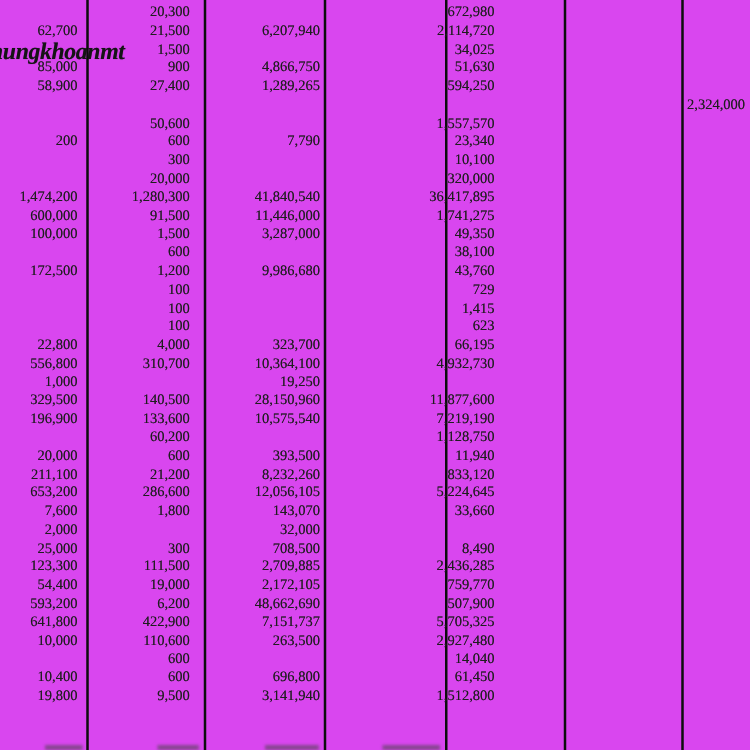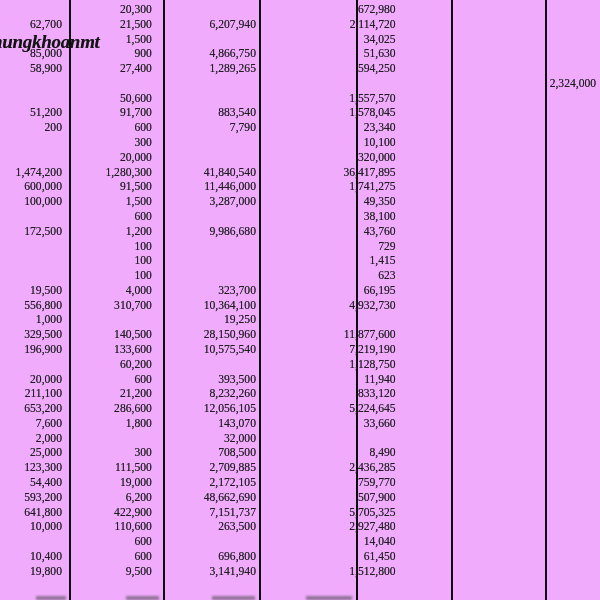--- a/index.html
+++ b/index.html
@@ -1,19 +1,19 @@
 <!DOCTYPE html>
 <html><head>
 <meta charset="utf-8">
 <style>
   html,body{margin:0;padding:0;background:#e8e8e8;}
   .page{
     position:relative;
     width:600px;height:600px;
-    background:#f0abfc;
+    background:#d946ef;
     overflow:hidden;
     font-family:"Liberation Serif", serif;
   }
   .vline{
     position:absolute;top:0;bottom:0;width:2px;
     background:#0d0d0d;
   }
   .table-body{
     position:absolute;top:3px;left:0;right:0;
   }
@@ -123,28 +123,20 @@
       </div>
       <div class="row">
         <div class="cell c0"></div>
         <div class="cell c1">50,600</div>
         <div class="cell c2"></div>
         <div class="cell c3">1,557,570</div>
         <div class="cell c4"></div>
         <div class="cell c5"></div>
       </div>
       <div class="row">
-        <div class="cell c0">51,200</div>
-        <div class="cell c1">91,700</div>
-        <div class="cell c2">883,540</div>
-        <div class="cell c3">1,578,045</div>
-        <div class="cell c4"></div>
-        <div class="cell c5"></div>
-      </div>
-      <div class="row">
         <div class="cell c0">200</div>
         <div class="cell c1">600</div>
         <div class="cell c2">7,790</div>
         <div class="cell c3">23,340</div>
         <div class="cell c4"></div>
         <div class="cell c5"></div>
       </div>
       <div class="row">
         <div class="cell c0"></div>
         <div class="cell c1">300</div>
@@ -219,21 +211,21 @@
       </div>
       <div class="row">
         <div class="cell c0"></div>
         <div class="cell c1">100</div>
         <div class="cell c2"></div>
         <div class="cell c3">623</div>
         <div class="cell c4"></div>
         <div class="cell c5"></div>
       </div>
       <div class="row">
-        <div class="cell c0">19,500</div>
+        <div class="cell c0">22,800</div>
         <div class="cell c1">4,000</div>
         <div class="cell c2">323,700</div>
         <div class="cell c3">66,195</div>
         <div class="cell c4"></div>
         <div class="cell c5"></div>
       </div>
       <div class="row">
         <div class="cell c0">556,800</div>
         <div class="cell c1">310,700</div>
         <div class="cell c2">10,364,100</div>

